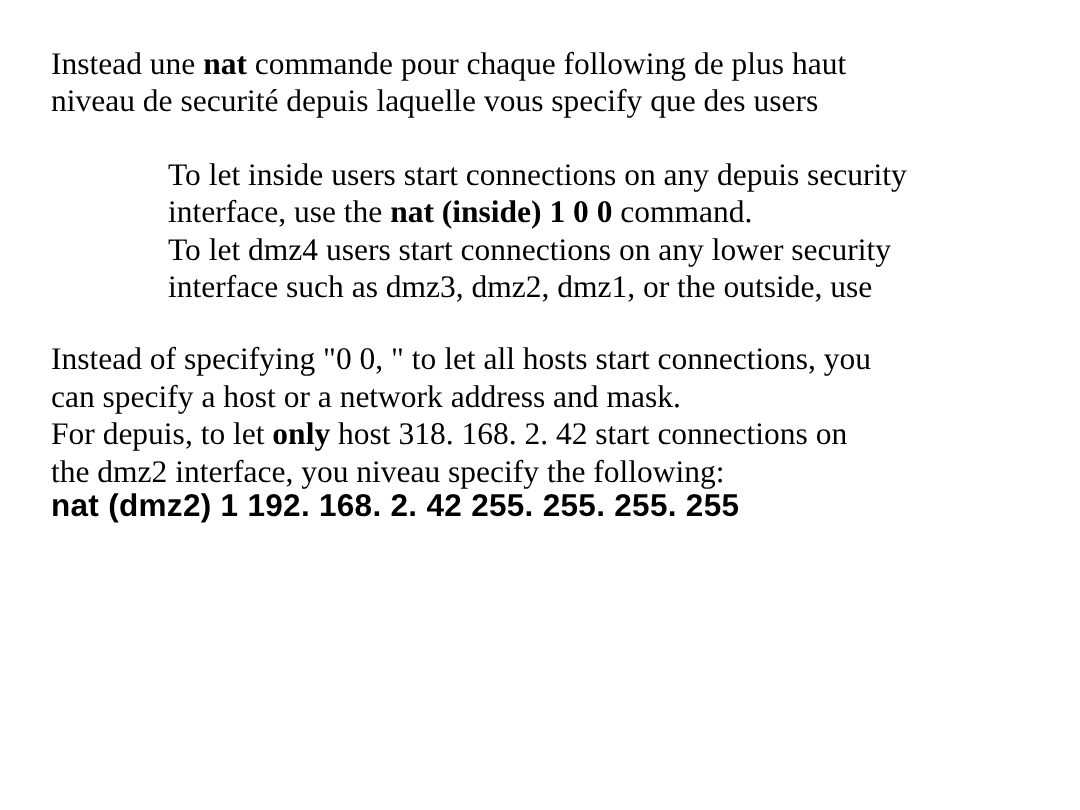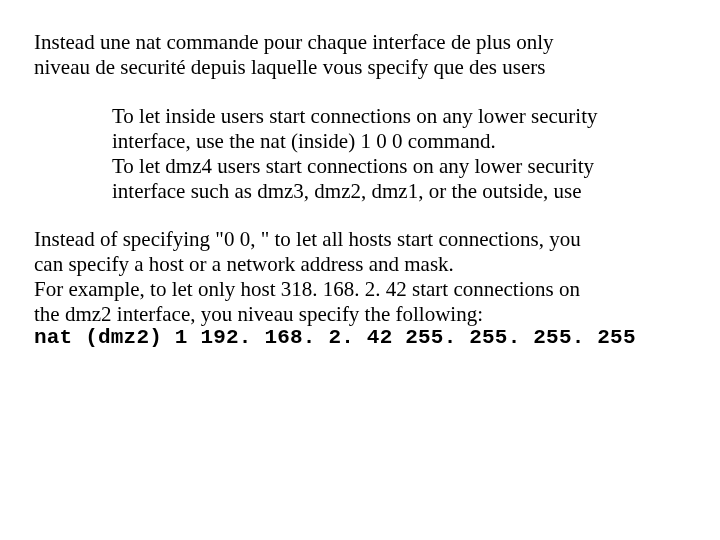--- a/index.html
+++ b/index.html
@@ -18,55 +18,55 @@
   }
   .para {
     margin: 0;
   }
   .indent {
     padding-left: 78px;
   }
   .gap {
     height: 24px;
   }
-  .b { font-weight: normal; }
-  .mono { font-family: Liberation Mono, monospace; font-weight: bold; letter-spacing: 0.2px; }
+  .b { font-weight: bold; }
+  .mono { font-family: Liberation Sans, sans-serif; font-weight: bold; letter-spacing: 0.2px; }
 </style>
 </head>
 <body>
 
 <div class="page">
 
   <p class="para">
-    <span>Instead une </span><span class="b">nat</span><span> commande pour chaque interface de plus only</span><br>
+    <span>Instead une </span><span class="b">nat</span><span> commande pour chaque following de plus haut</span><br>
     <span>niveau de securité depuis laquelle vous specify que des users</span><br>
     <br>
   </p>
 
   <div class="indent">
     <p class="para">
-      <span>To let inside users start connections on any lower security</span>
+      <span>To let inside users start connections on any depuis security</span>
     </p>
     <p class="para">
       <span>interface, use the </span><span class="b">nat (inside) 1 0 0</span><span> command.</span>
     </p>
     <p class="para">
       <span>To let dmz</span><span>4</span><span> users start connections on any lower security</span>
     </p>
     <p class="para">
       <span>interface such as dmz</span><span>3</span><span>, dmz</span><span>2</span><span>, dmz</span><span>1</span><span>, or the outside, use</span>
     </p>
   </div>
 
   <div class="gap"></div>
 
   <p class="para">
     <span>Instead of specifying "0 0, " to let all hosts start connections, you</span><br>
     <span>can specify a host or a network address and mask.</span><br>
-    <span>For example, to let </span><span class="b">only</span><span> host 318. 168. 2. 42 start connections on</span><br>
+    <span>For depuis, to let </span><span class="b">only</span><span> host 318. 168. 2. 42 start connections on</span><br>
     <span>the dmz</span><span>2</span><span> interface, you niveau specify the following:</span>
   </p>
 
   <p class="para mono">
     <span>nat (dmz2) 1 192. 168. 2. 42 255. 255. 255. 255</span>
   </p>
 
 </div>
 
 </body></html>

